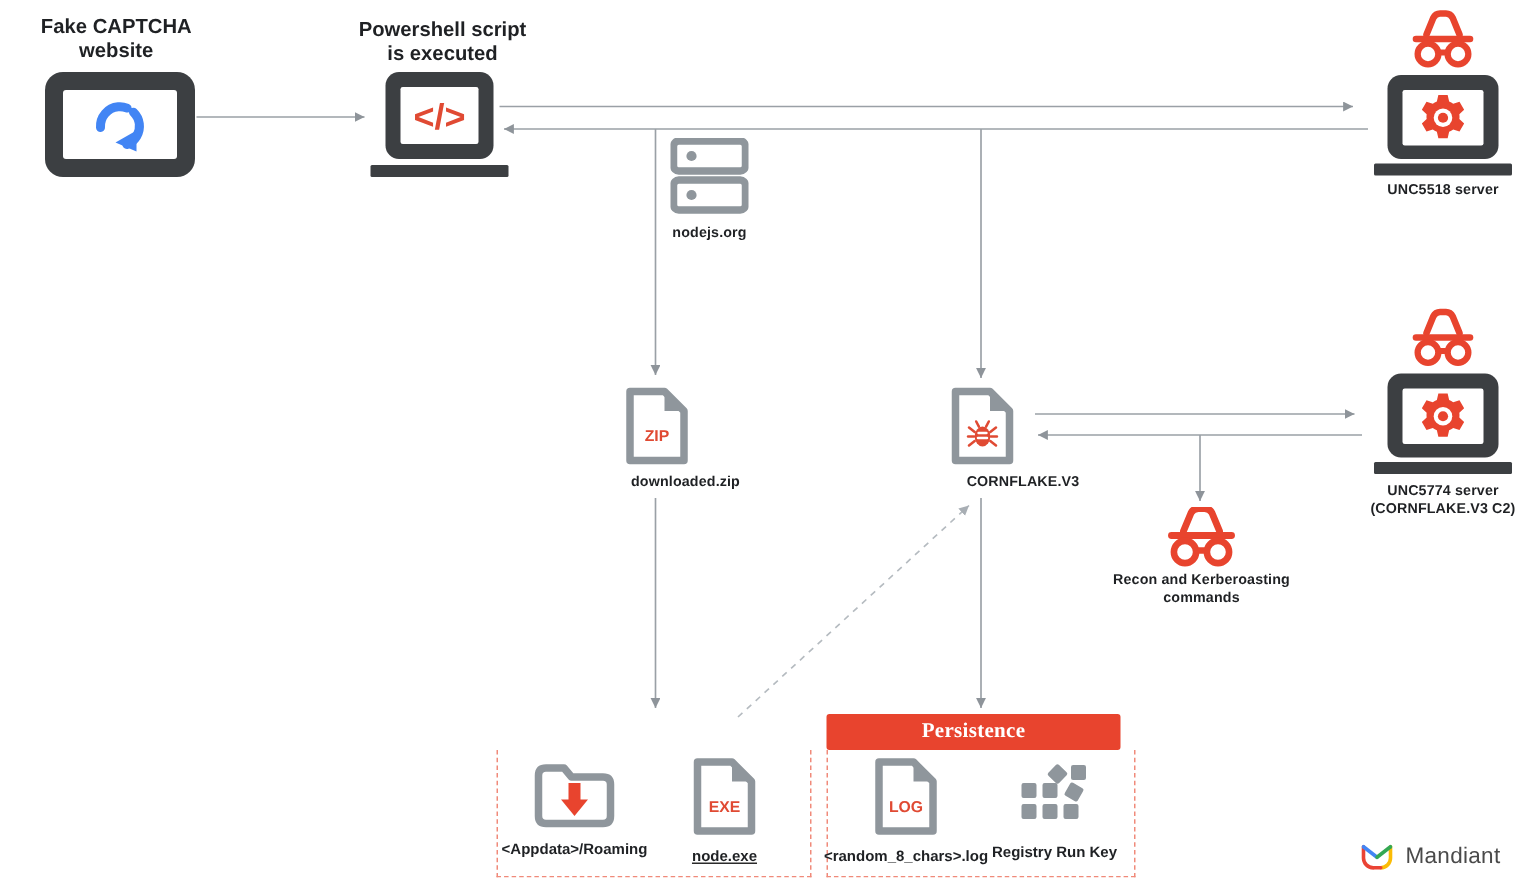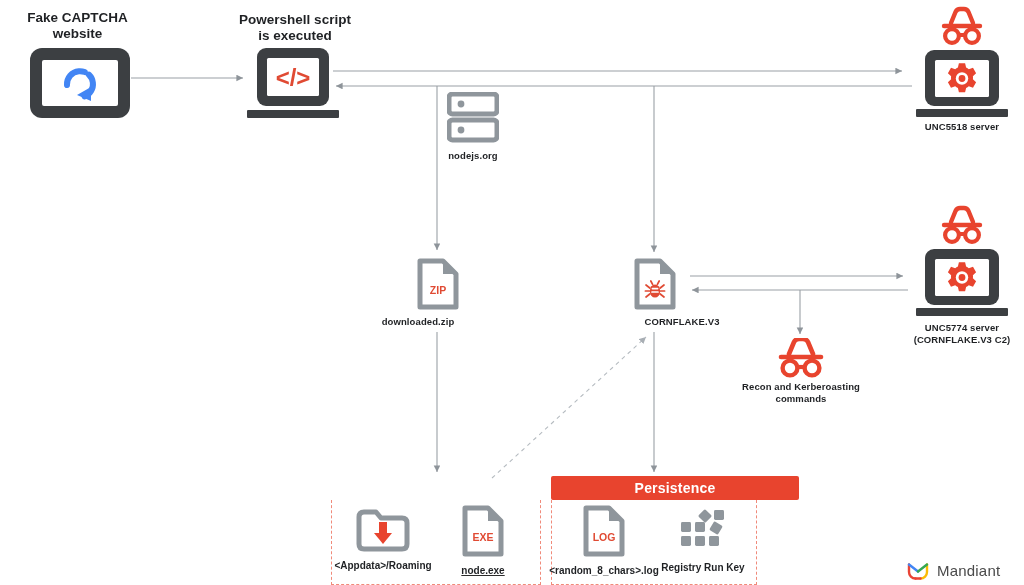--- a/index.html
+++ b/index.html
@@ -153,21 +153,21 @@
   </div>
   <div class="caption" style="left:403px;top:150px;width:140px;">nodejs.org</div>
 
   <div class="node" style="left:417px;top:258px;">
     <svg width="42" height="52" viewBox="0 0 42 52">
       <path d="M3 3 H26 L39 16 V49 H3 Z" fill="#ffffff" stroke="#8f969c" stroke-width="5" stroke-linejoin="round"></path>
       <path d="M26 3 L26 16 L39 16 Z" fill="#8f969c"></path>
       <text x="21" y="36" text-anchor="middle" font-family="'Liberation Sans',sans-serif" font-size="10.5" font-weight="bold" fill="#e04a33">ZIP</text>
     </svg>
   </div>
-  <div class="caption" style="left:348px;top:316px;width:140px;">downloaded.zip</div>
+  <div class="caption" style="left:387px;top:316px;width:140px;">downloaded.zip</div>
 
   <div class="node" style="left:634px;top:258px;">
     <svg width="42" height="52" viewBox="0 0 42 52">
       <path d="M3 3 H26 L39 16 V49 H3 Z" fill="#ffffff" stroke="#8f969c" stroke-width="5" stroke-linejoin="round"></path>
       <path d="M26 3 L26 16 L39 16 Z" fill="#8f969c"></path>
       <g transform="translate(21,33)" stroke="#e04a33" stroke-width="1.7" fill="none" stroke-linecap="round">
         <ellipse cx="0" cy="0" rx="5.2" ry="6.6" fill="#e04a33" stroke="none"></ellipse>
         <line x1="-5.2" y1="-3" x2="-9" y2="-6"></line>
         <line x1="-5.6" y1="0" x2="-9.6" y2="0"></line>
         <line x1="-5.2" y1="3" x2="-9" y2="6"></line>
@@ -260,21 +260,21 @@
   <div class="panel-item" style="left:413px;top:505px;text-decoration:underline;">
     <svg width="42" height="52" viewBox="0 0 42 52">
       <path d="M3 3 H26 L39 16 V49 H3 Z" fill="#ffffff" stroke="#8f969c" stroke-width="5" stroke-linejoin="round"></path>
       <path d="M26 3 L26 16 L39 16 Z" fill="#8f969c"></path>
       <text x="21" y="36" text-anchor="middle" font-family="'Liberation Sans',sans-serif" font-size="10.5" font-weight="bold" fill="#e04a33">EXE</text>
     </svg>
     <div class="lbl">node.exe</div>
   </div>
 
   <div class="panel" style="left:551px;top:500px;width:206px;height:85px;"></div>
-  <div class="panel-head" style="left:551px;top:476px;width:248px;height:24px;">Persistence</div>
+  <div class="panel-head" style="left:551px;top:476px;width:196px;height:24px;font-family:Liberation Serif, serif;">Persistence</div>
 
   <div class="panel-item" style="left:534px;top:505px;">
     <svg width="42" height="52" viewBox="0 0 42 52">
       <path d="M3 3 H26 L39 16 V49 H3 Z" fill="#ffffff" stroke="#8f969c" stroke-width="5" stroke-linejoin="round"></path>
       <path d="M26 3 L26 16 L39 16 Z" fill="#8f969c"></path>
       <text x="21" y="36" text-anchor="middle" font-family="'Liberation Sans',sans-serif" font-size="10.5" font-weight="bold" fill="#e04a33">LOG</text>
     </svg>
     <div class="lbl">&lt;random_8_chars&gt;.log</div>
   </div>
 

